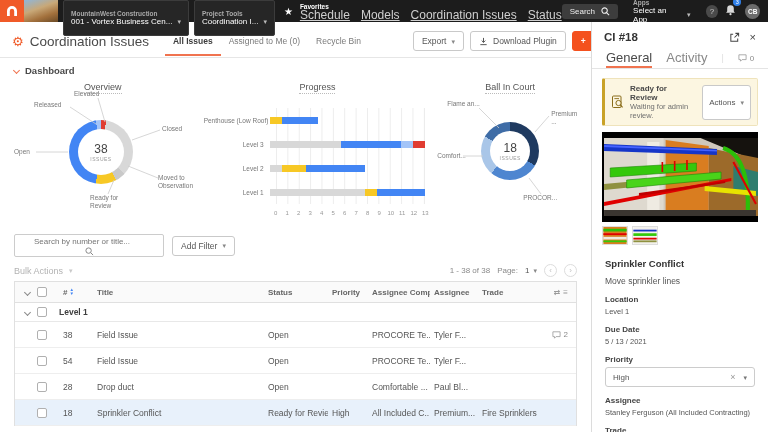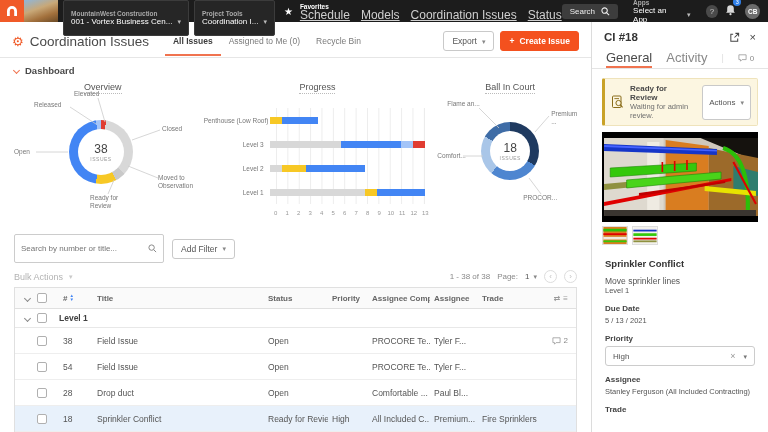--- a/index.html
+++ b/index.html
@@ -73,21 +73,21 @@
   .pr-body { position:absolute; left:6px; right:12px; top:30px; bottom:24px; display:flex; flex-direction:column; justify-content:space-around; }
   .pr-row { display:flex; align-items:center; }
   .pr-label { width:66px; text-align:right; padding-right:6px; font-size:6.5px; color:#777; white-space:nowrap; flex:none; }
   .pr-track { flex:1; height:7px; display:flex; }
   .pr-seg { height:100%; }
   .pr-xaxis { position:absolute; left:78px; right:12px; bottom:10px; height:8px; }
   .pr-tick { position:absolute; transform:translateX(-50%); font-size:6px; color:#999; }
 
   
   .search-row { display:flex; align-items:center; gap:8px; padding:6px 14px 2px; }
-  .search-box { display:flex; align-items:center; width:150px; height:29px; border:1px solid #ccc; border-radius:2px; padding:0 6px; }
+  .search-box { display:flex; align-items:center; width:150px; height:23px; border:1px solid #ccc; border-radius:2px; padding:0 6px;flex-direction:column; }
   .search-box input { border:none; outline:none; flex:1; font-size:8px; color:#555; font-family:inherit; min-width:0; }
   .bulk-row { display:flex; align-items:center; padding:5px 14px 4px; }
   .bulk-label { font-size:9px; color:#b3b3b3; display:flex; gap:6px; align-items:center; }
   .pag { margin-left:auto; display:flex; align-items:center; gap:7px; font-size:8px; color:#8a8a8a;justify-content:center; }
   .pag .pageno { color:#555; display:flex; gap:4px; align-items:center; }
   .pag-btn { width:13px; height:13px; border:1px solid #ddd; border-radius:50%; color:#c3c3c3; font-size:8px; display:flex; align-items:center; justify-content:center; }
 
   .table { margin:0 14px; border:1px solid #e0e0e0; border-bottom:none; }
   .thead { display:flex; align-items:center; background:#fafafa; border-bottom:1px solid #e0e0e0; height:21px; font-size:8px; font-weight:700; color:#666; }
   .cell { padding:0 4px; overflow:hidden; white-space:nowrap; }
@@ -205,20 +205,27 @@
     <span class="page-title">Coordination Issues</span>
     <div class="tabs">
       <span class="tab active">All Issues</span>
       <span class="tab">Assigned to Me (0)</span>
       <span class="tab">Recycle Bin</span>
     </div>
     <div class="hdr-actions">
       <button class="btn">
         <span>Export</span>
         <span class="caret" style="color:#888">▾</span>
+      </button>
+      <button class="btn">
+        <svg width="9" height="9" viewBox="0 0 10 10">
+              <path d="M5 1v5M3 4l2 2 2-2" stroke="#555" stroke-width="1.1" fill="none"></path>
+              <path d="M1.5 8.5h7" stroke="#555" stroke-width="1.1"></path>
+            </svg>
+        <span>Download Plugin</span>
       </button>
       <button class="btn btn-primary">
         <span>+</span>
         <span>Create Issue</span>
       </button>
     </div>
   </div>
   <hr class="divider">
 
   <div class="dash-toggle">
@@ -537,20 +544,21 @@
           <rect y="3" width="26" height="2" fill="#1535c8"></rect>
       <rect y="7" width="26" height="3" fill="#35c80c"></rect>
           <rect y="12" width="26" height="2" fill="#e00000"></rect>
       <rect y="15" width="26" height="2" fill="#8f9140"></rect>
     </svg>
   </div>
 
   <div class="details">
     <div class="issue-name">Sprinkler Conflict</div>
     <div class="issue-desc">Move sprinkler lines</div>
+    <div class="fld-label">Location</div>
     <div class="fld-value">Level 1</div>
     <div class="fld-label">Due Date</div>
     <div class="fld-value">5 / 13 / 2021</div>
     <div class="fld-label">Priority</div>
     <div class="selectbox">
       <span>High</span>
       <span class="clear">×</span>
       <span class="caret">▾</span>
     </div>
     <div class="fld-label">Assignee</div>

